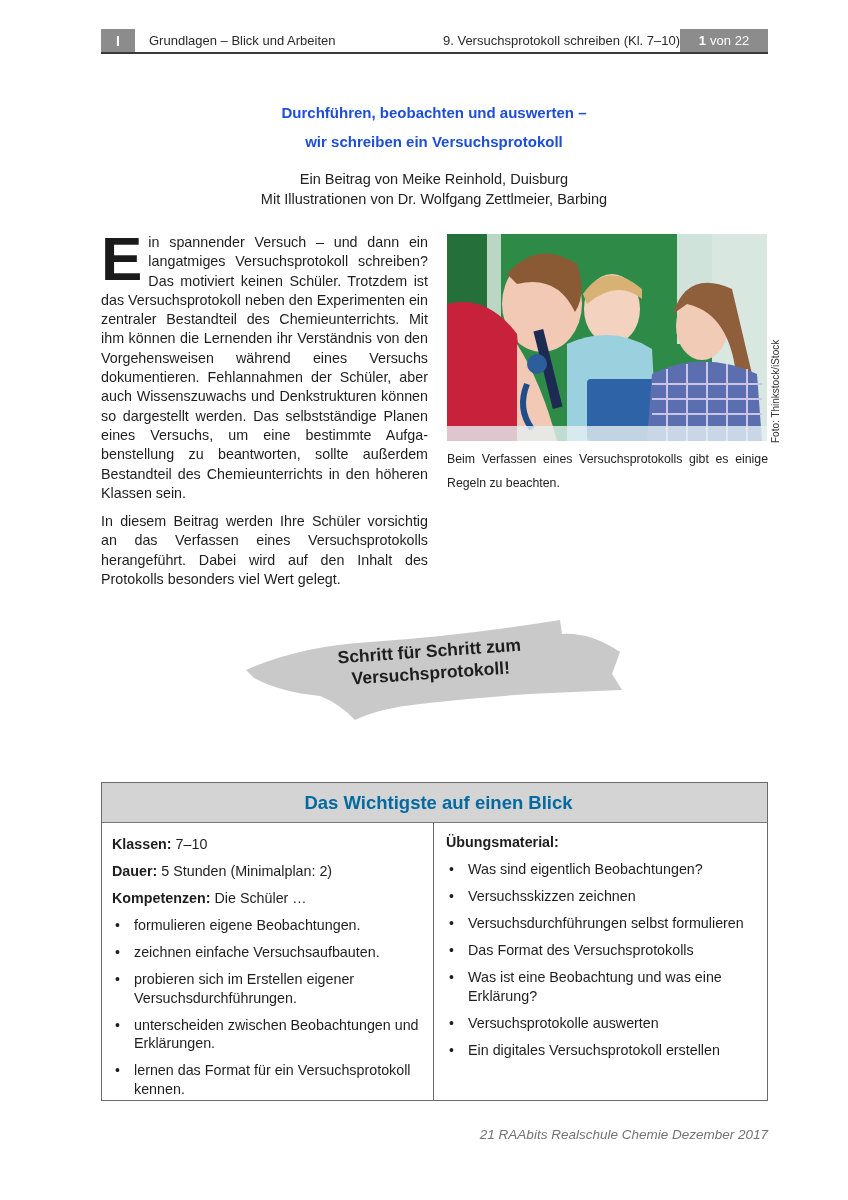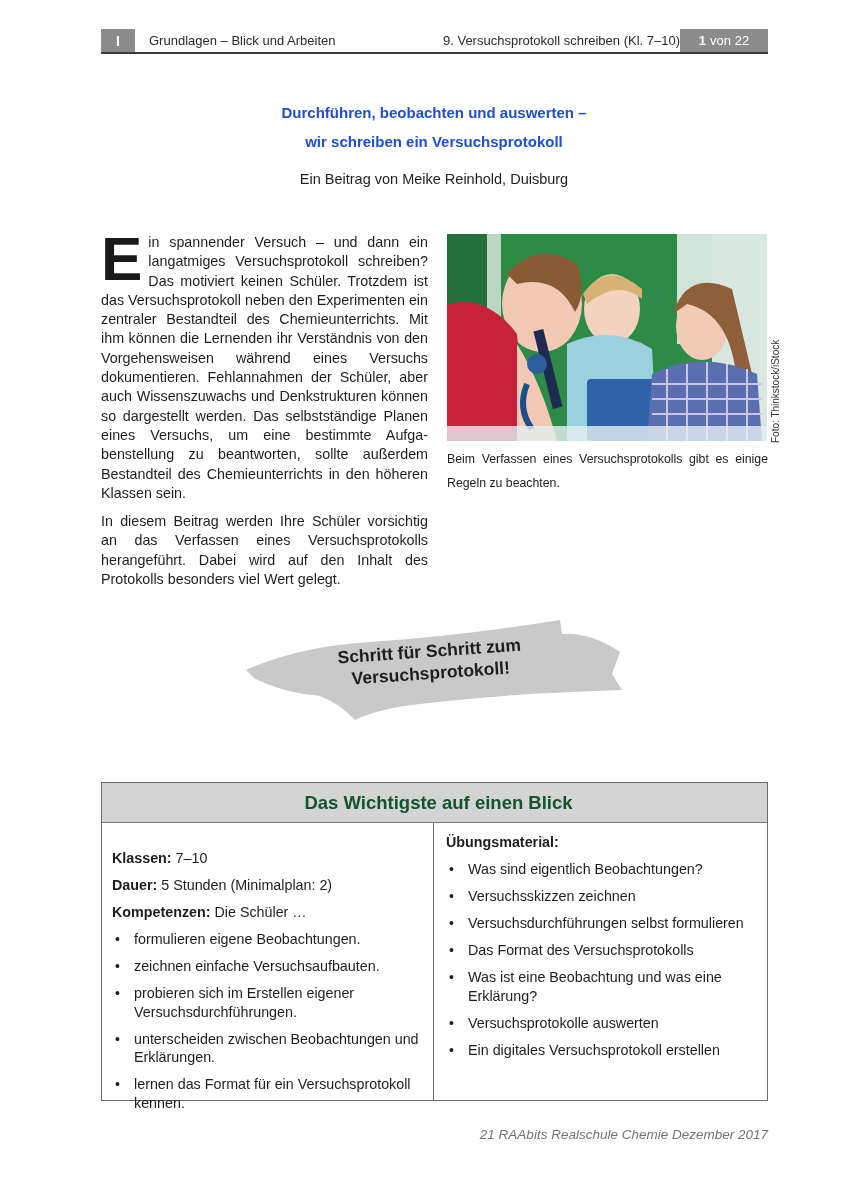--- a/index.html
+++ b/index.html
@@ -74,24 +74,24 @@
   }
 
   
   .box {
     position: absolute; left: 101px; top: 782px; width: 665px; height: 317px;
     border: 1px solid #6a6a6a;
   }
   .box-head {
     height: 39px; background: #d4d4d4; border-bottom: 1px solid #7a7a7a;
     display: flex; align-items: center; justify-content: center;
-    font-weight: bold; font-size: 18.5px; color: #14532d; padding-left: 8px;
+    font-weight: bold; font-size: 18.5px; color: #0369a1; padding-left: 8px;
   }
   .box-cols { display: flex; height: 277px; }
-  .col-left { width: 332px; border-right: 1px solid #6a6a6a; padding: 26px 10px 0 10px; box-sizing: border-box; }
+  .col-left { width: 332px; border-right: 1px solid #6a6a6a; padding: 12px 10px 0 10px; box-sizing: border-box; }
   .col-right { flex: 1; padding: 10px 10px 0 12px; box-sizing: border-box; }
   .box-line { font-size: 14.3px; line-height: 18.5px; margin: 0 0 8.5px 0; color: #1e1e1e; }
   .box-line b { font-weight: bold; }
   ul.bullets { list-style: none; margin: 0; padding: 0; }
   ul.bullets li {
     position: relative; padding-left: 22px; font-size: 14.3px; line-height: 18.5px;
     margin: 0 0 8.5px 0; color: #1e1e1e;
   }
   ul.bullets li .dot {
     position: absolute; left: 3px; top: 0; font-size: 14px;
@@ -115,20 +115,21 @@
   </div>
 </div>
 
 <div class="title">
   <div>Durchführen, beobachten und auswerten –</div>
   <div>wir schreiben ein Versuchsprotokoll</div>
 </div>
 
 <div class="byline">
   <div>Ein Beitrag von Meike Reinhold, Duisburg</div>
+  <div>Mit Illustrationen von Dr. Wolfgang Zettlmeier, Barbing</div>
 </div>
 
 <div class="intro">
   <p>
     <span class="dropcap">E</span><span>in spannender Versuch – und dann ein langatmiges Versuchsprotokoll schrei­ben? Das motiviert keinen Schüler. Trotzdem ist das Versuchsprotokoll neben den Experimenten ein zentraler Bestandteil des Chemieunterrichts. Mit ihm können die Lernenden ihr Verständnis von den Vorgehens­weisen während eines Versuchs dokumentie­ren. Fehlannahmen der Schüler, aber auch Wissenszuwachs und Denkstrukturen können so dargestellt werden. Das selbstständige Pla­nen eines Versuchs, um eine bestimmte Aufga­benstellung zu beantworten, sollte außerdem Bestandteil des Chemieunterrichts in den hö­heren Klassen sein.</span>
   </p>
   <p>In diesem Beitrag werden Ihre Schüler vorsich­tig an das Verfassen eines Versuchsprotokolls herangeführt. Dabei wird auf den Inhalt des Protokolls besonders viel Wert gelegt.</p>
 </div>
 
 <div class="photo" title="Drei Schüler experimentieren mit einem Mikroskop">

